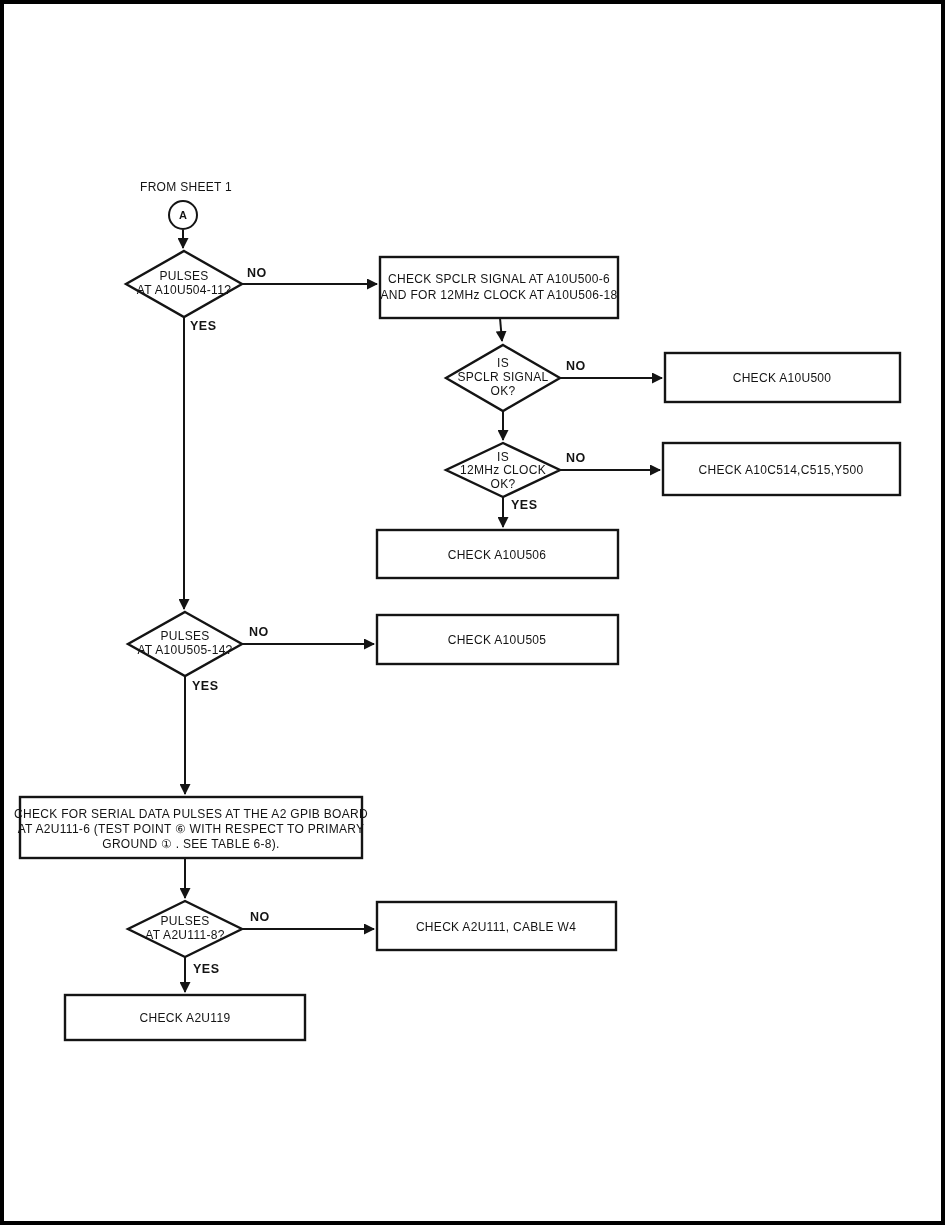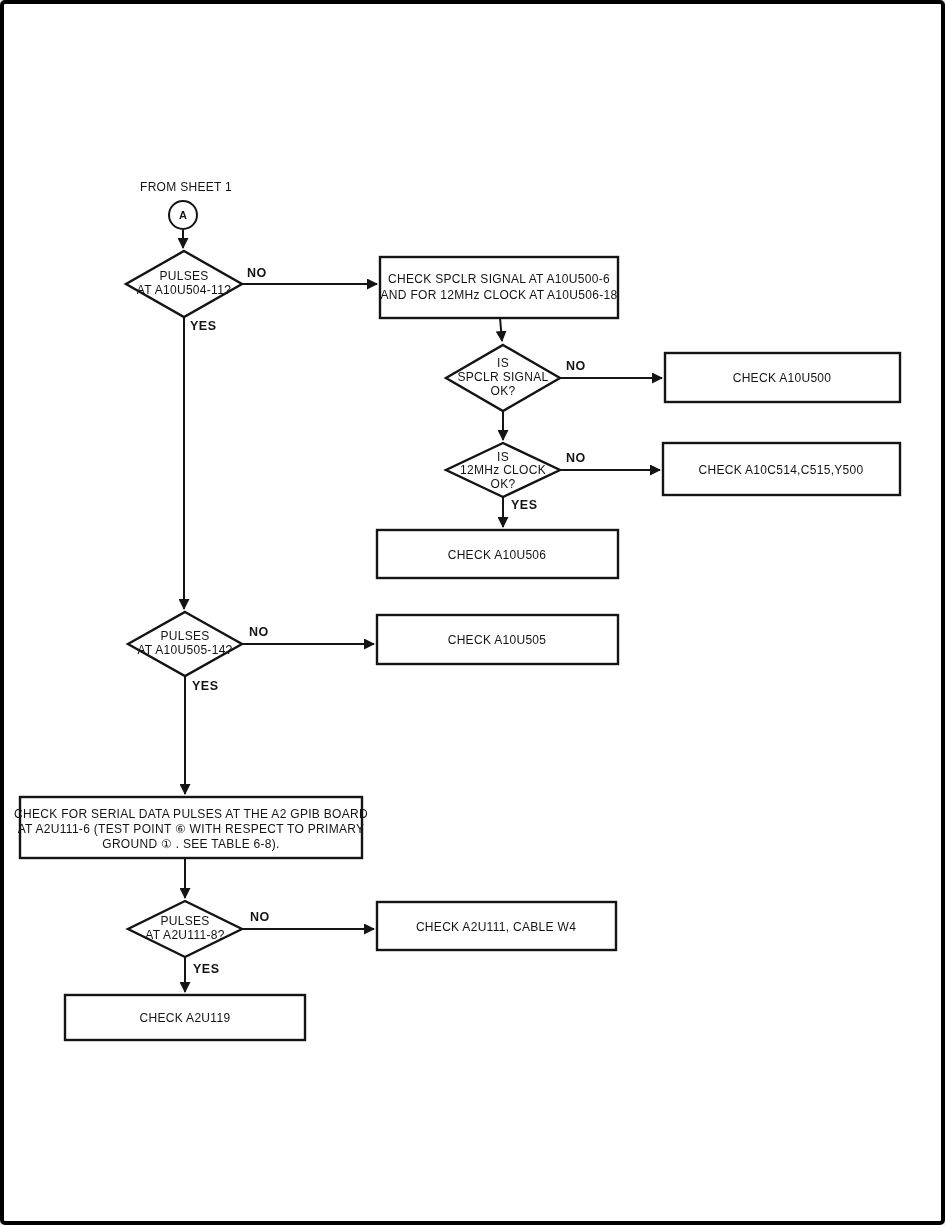--- a/index.html
+++ b/index.html
@@ -2,21 +2,21 @@
 <html><head>
 <meta charset="utf-8">
 <style>
   html, body { margin: 0; padding: 0; background: #e8e8e8; }
   .page {
     position: relative;
     width: 945px;
     height: 1225px;
     background: #ffffff;
     border: 4px solid #000000;
-    border-radius: 5px;
+    border-radius: 0;
     box-sizing: border-box;
     overflow: hidden;
     font-family: "Liberation Sans", sans-serif;
     text-align: center;
   }
   svg { position: absolute; top: -4px; left: -4px; }
   .ink-line { stroke: #141414; stroke-width: 2; fill: none; }
   .ink-shape { stroke: #141414; stroke-width: 2.4; fill: #ffffff; }
   .ink-circle { stroke: #141414; stroke-width: 2; fill: #ffffff; }
   text {

